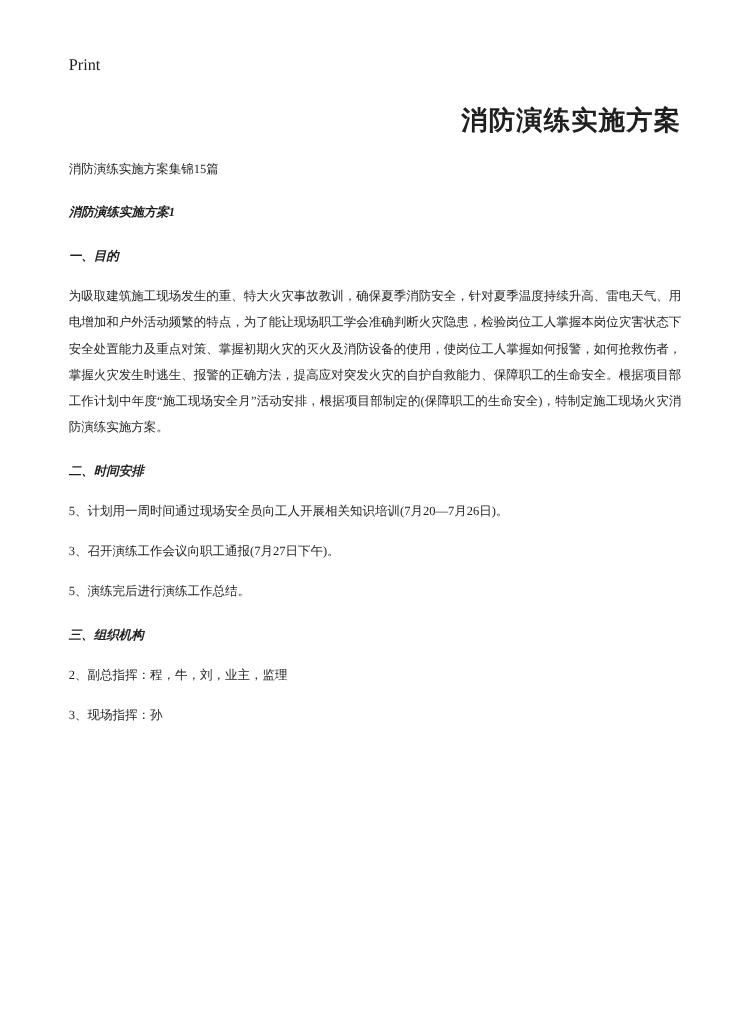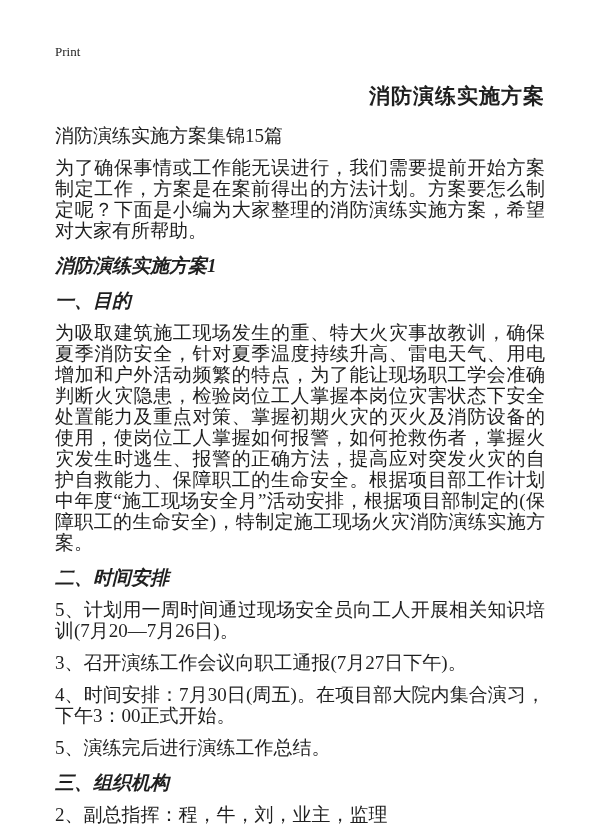--- a/index.html
+++ b/index.html
@@ -28,21 +28,21 @@
   }
   h1.doc-title{
     font-size:21px;
     font-weight:700;
     text-align:right;
     margin:25px 0 17px 0;
     line-height:23px;
     letter-spacing:1px;
   }
   p{
-    font-size:19px;
+    font-size:10px;
     line-height:21px;
     margin:11px 0;
     text-align:justify;
     word-break:break-all;
   }
   p.subtitle{margin:17px 0 11px 0;}
   p.heading{
     font-weight:700;
     margin:14px 0 11px 0;
     text-align:left;
@@ -53,30 +53,28 @@
 <body>
 
 <div class="page">
 
   <p class="print-label">Print</p>
 
   <h1 class="doc-title">消防演练实施方案</h1>
 
   <p class="subtitle">消防演练实施方案集锦15篇</p>
 
-  <p>为了确保事情或工作能无误进行，我们需要提前开始方案制定工作，方案是在案前得出的方法计划。方案要怎么制定呢？下面是小编为大家整理的消防演练实施方案，希望对大家有所帮助。</p>
 
   <p class="heading">消防演练实施方案1</p>
 
   <p class="heading">一、目的</p>
   <p>为吸取建筑施工现场发生的重、特大火灾事故教训，确保夏季消防安全，针对夏季温度持续升高、雷电天气、用电增加和户外活动频繁的特点，为了能让现场职工学会准确判断火灾隐患，检验岗位工人掌握本岗位灾害状态下安全处置能力及重点对策、掌握初期火灾的灭火及消防设备的使用，使岗位工人掌握如何报警，如何抢救伤者，掌握火灾发生时逃生、报警的正确方法，提高应对突发火灾的自护自救能力、保障职工的生命安全。根据项目部工作计划中年度“施工现场安全月”活动安排，根据项目部制定的(保障职工的生命安全)，特制定施工现场火灾消防演练实施方案。</p>
 
   <p class="heading">二、时间安排</p>
   <p>5、计划用一周时间通过现场安全员向工人开展相关知识培训(7月20—7月26日)。</p>
   <p>3、召开演练工作会议向职工通报(7月27日下午)。</p>
-  <p>4、时间安排：7月30日(周五)。在项目部大院内集合演习，下午3：00正式开始。</p>
   <p>5、演练完后进行演练工作总结。</p>
 
   <p class="heading">三、组织机构</p>
   <p>2、副总指挥：程，牛，刘，业主，监理</p>
   <p>3、现场指挥：孙</p>
 
 </div>
 
 </body></html>

